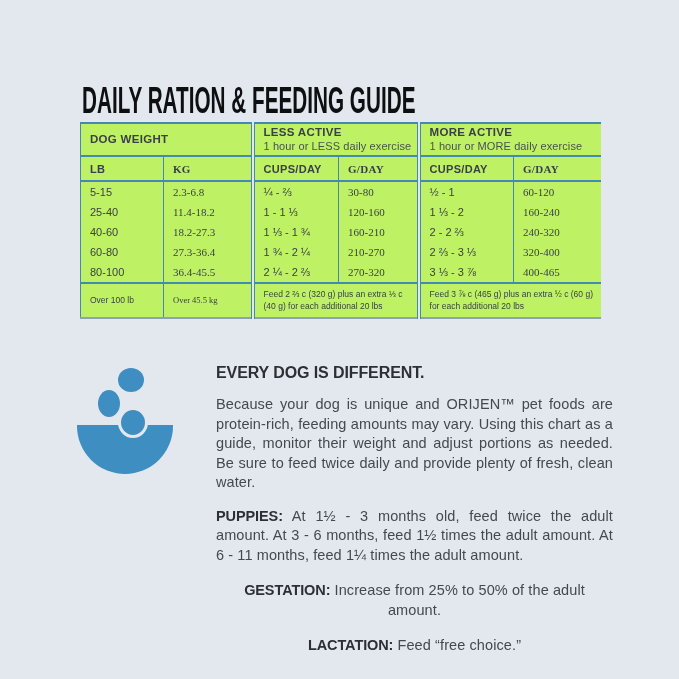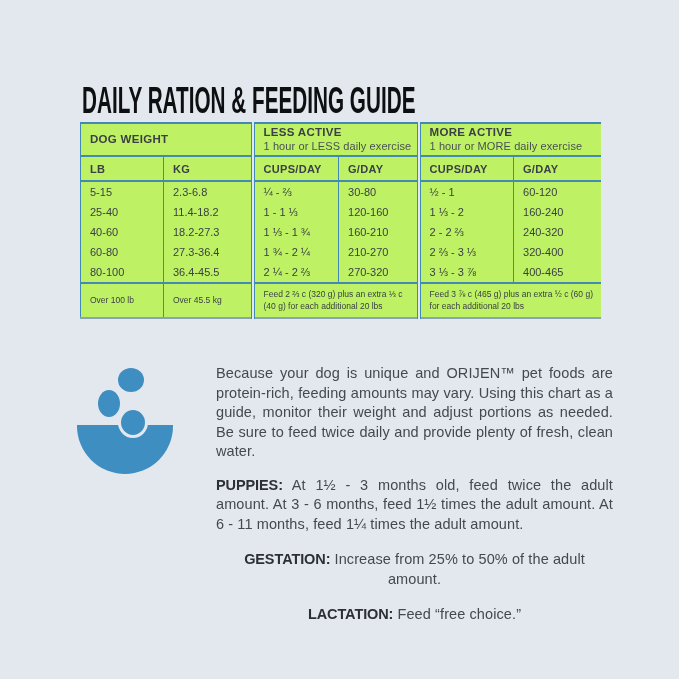--- a/index.html
+++ b/index.html
@@ -33,21 +33,21 @@
     padding:0 4px 0 9px;margin:0;font-weight:normal;text-align:left;
     background:#bef264;vertical-align:middle;
     overflow:hidden;white-space:nowrap;
   }
   tr.hdr td{height:31px;border-top:2px solid #4289b4;border-bottom:2px solid #4289b4;}
   tr.subhdr td{height:23px;border-bottom:2px solid #4289b4;font-weight:600;letter-spacing:.3px;}
   tr.datarow td{height:20px;}
   tr.foot td{height:33px;border-top:2px solid #4289b4;border-bottom:2px solid #8aa4b4;
     font-size:8.5px;line-height:1.3;white-space:normal;vertical-align:middle;padding-right:6px;}
   .feed-table .first{border-left:1.5px solid #4289b4;}
-  .feed-table .sub{border-left:1.5px solid #4289b4;}
+  .feed-table .sub{border-left:1.5px solid #4289b4;font-family:Liberation Serif, serif;}
   .feed-table .sec{border-left:4px double #4289b4;}
   .hdr .htitle{display:block;font-weight:600;font-size:11.5px;letter-spacing:.3px;line-height:1.15;}
   .hdr .hsub{display:block;font-weight:400;font-size:11px;letter-spacing:.1px;color:#4a4f55;line-height:1.2;margin-top:1px;}
   .hdr td{vertical-align:middle;}
 
   
   .bowl-wrap{position:absolute;left:77px;top:365px;width:96px;height:112px;}
   .bowl{position:absolute;left:0;top:60px;width:96px;height:49px;background:#3e8ec2;
     border-radius:0 0 96px 96px;}
   .kib1{position:absolute;left:41px;top:3px;width:26px;height:24px;background:#3e8ec2;border-radius:50%;}
@@ -164,19 +164,20 @@
 
   <div class="bowl-wrap">
     <div class="kib1"></div>
     <div class="kib2"></div>
     <div class="kib3"></div>
     <div class="bowl"></div>
   </div>
 
 
   <div class="info">
+    <h2>EVERY DOG IS DIFFERENT.</h2>
     <p>Because your dog is unique and ORIJEN™ pet foods are protein-rich, feeding amounts may vary. Using this chart as a guide, monitor their weight and adjust portions as needed. Be sure to feed twice daily and provide plenty of fresh, clean water.</p>
     <p class="gap"><strong>PUPPIES:</strong> <span>At 1½ - 3 months old, feed twice the adult amount. At 3 - 6 months, feed 1½ times the adult amount. At 6 - 11 months, feed 1¼ times the adult amount.</span></p>
     <p class="single"><strong>GESTATION:</strong> <span>Increase from 25% to 50% of the adult amount.</span></p>
     <p class="single"><strong>LACTATION:</strong> <span>Feed “free choice.”</span></p>
   </div>
 
 </div>
 
 </body></html>

